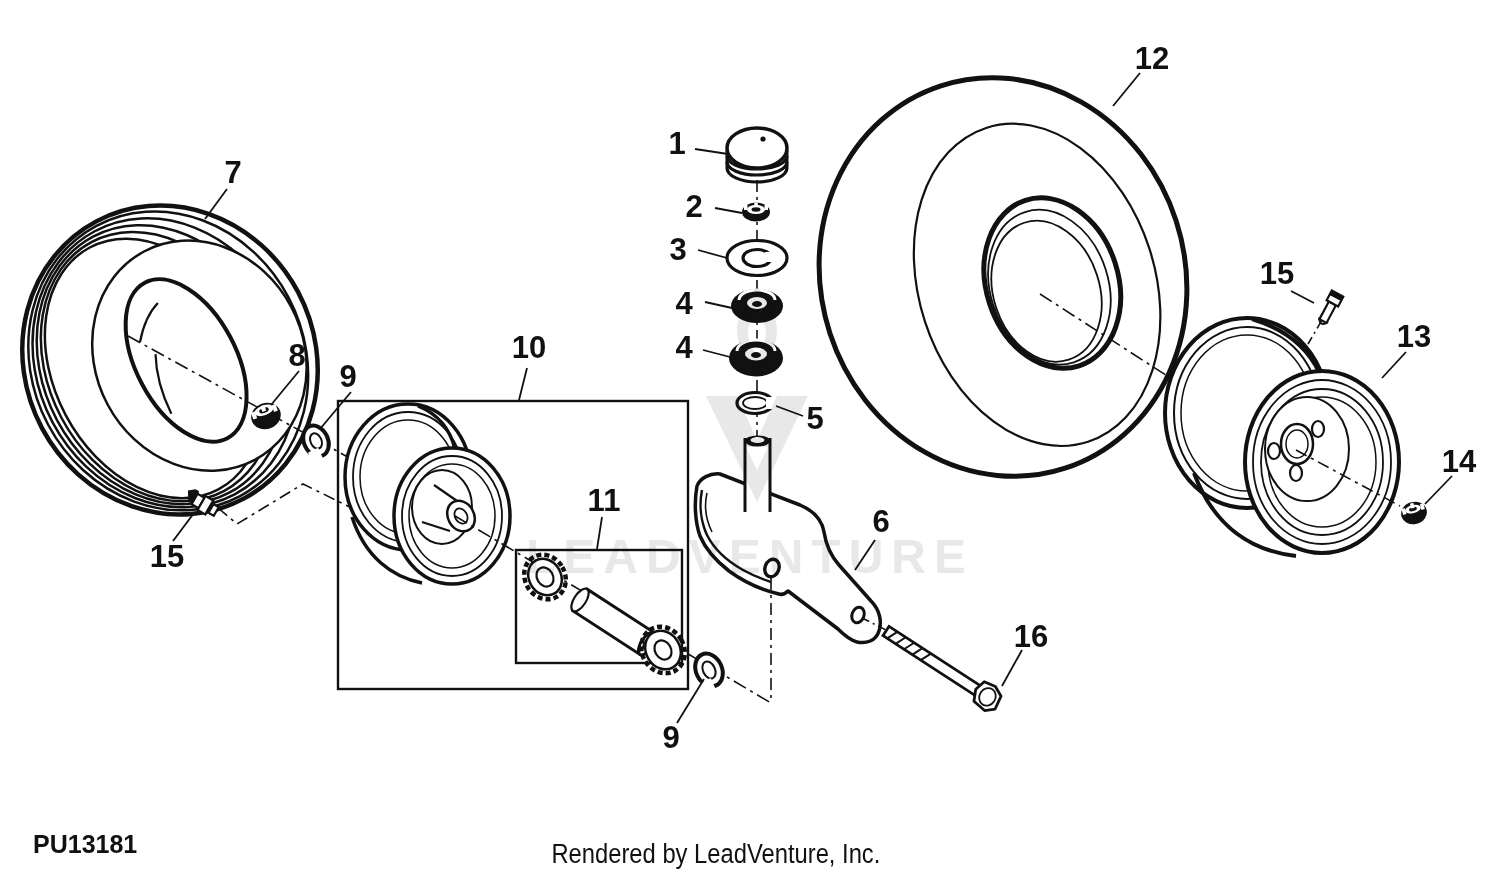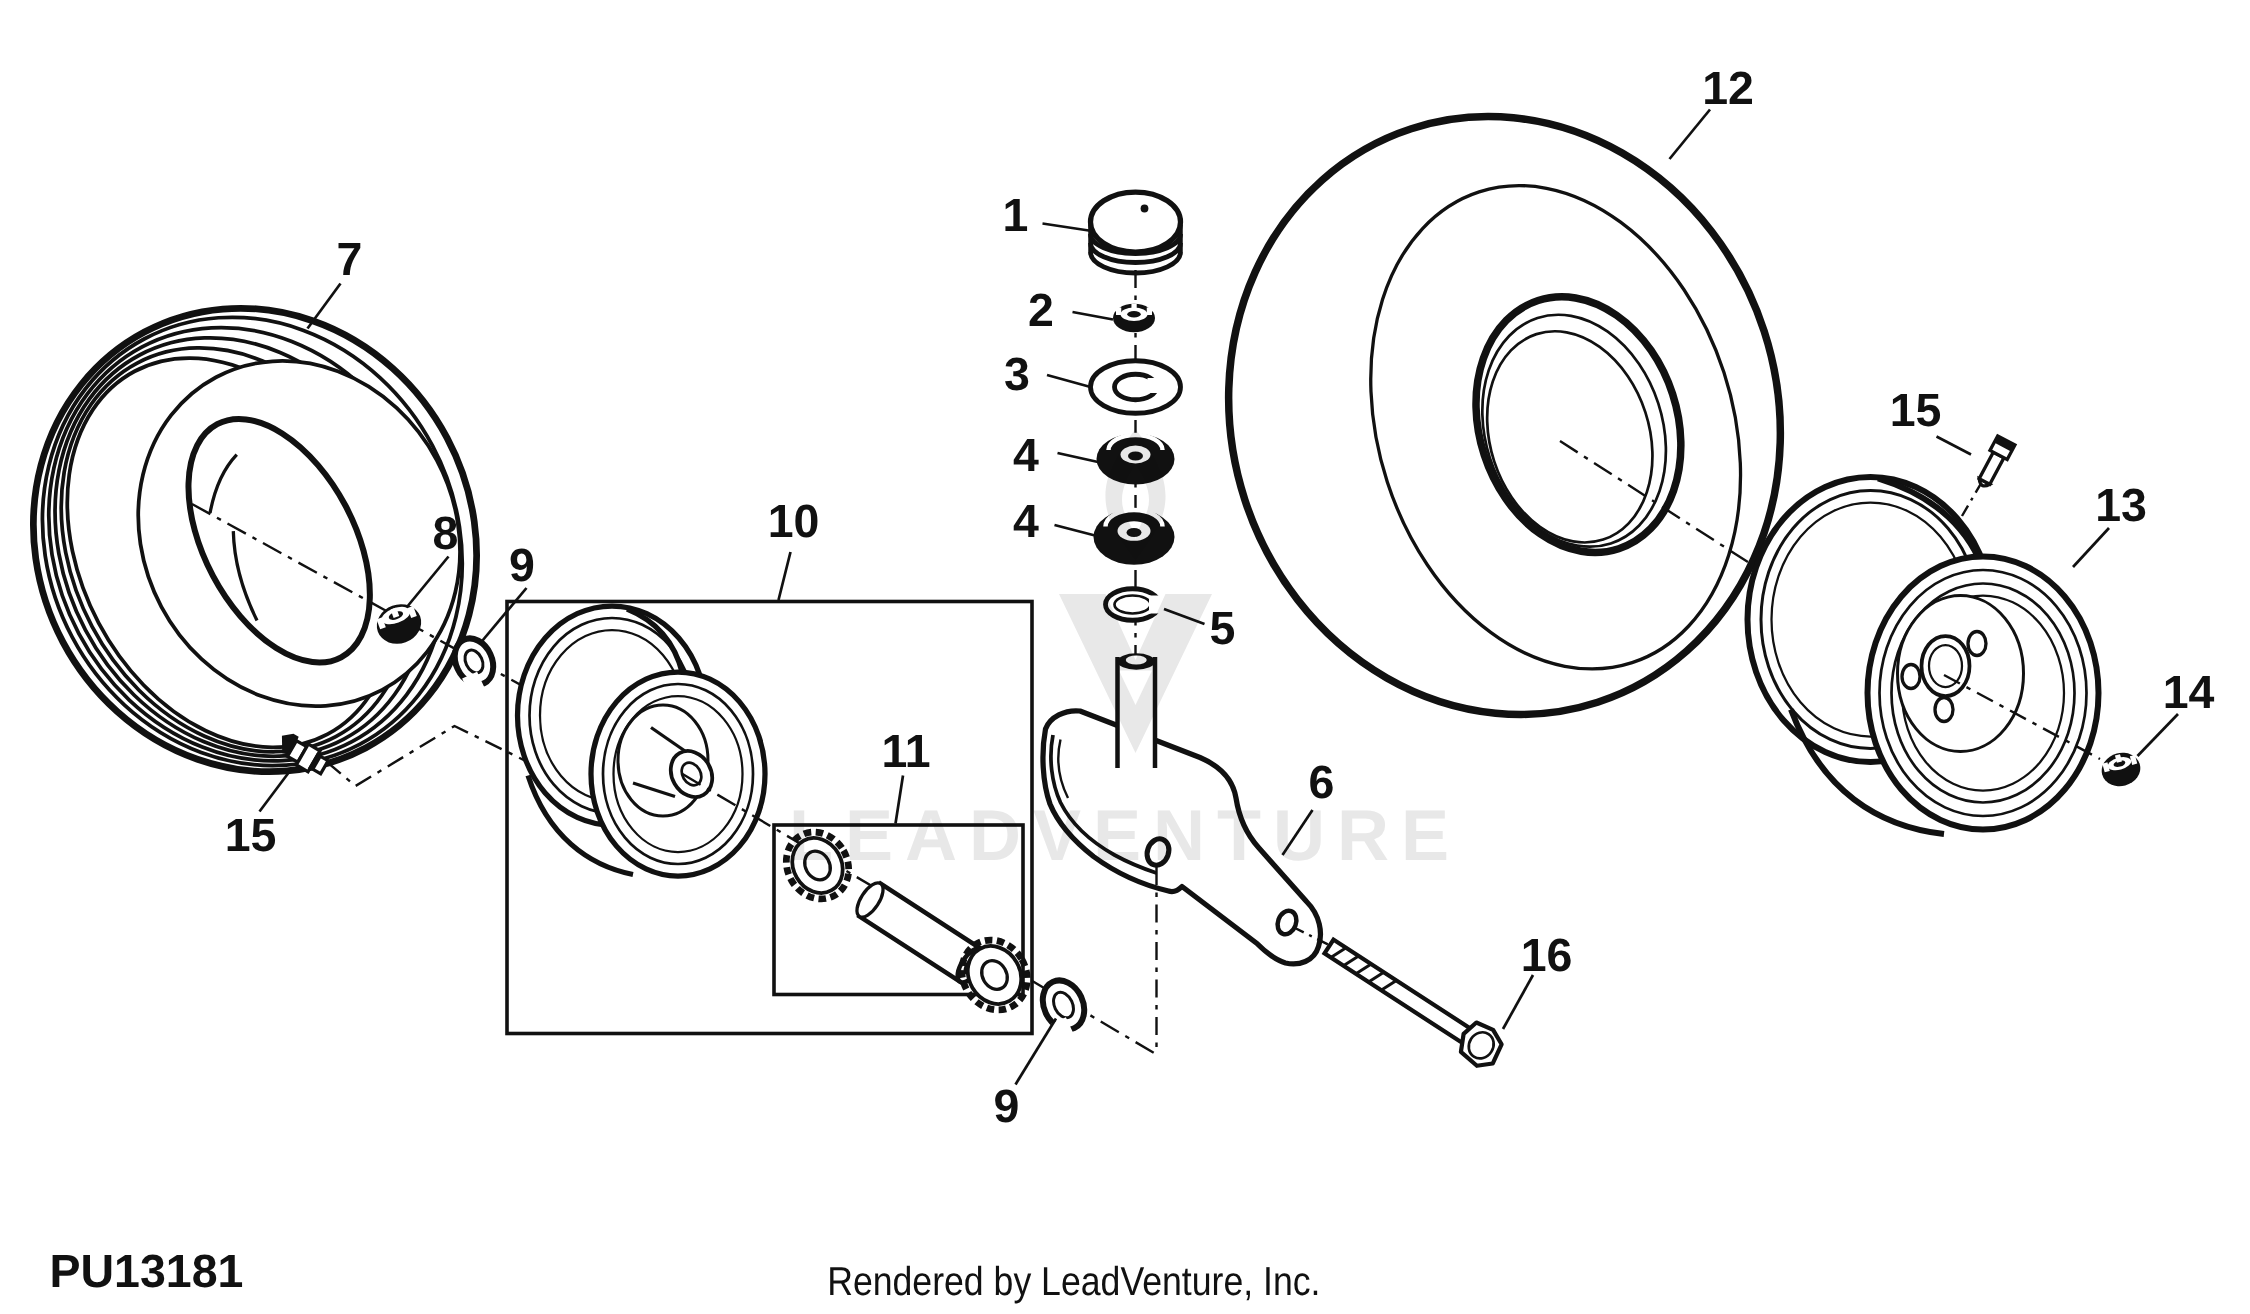--- a/index.html
+++ b/index.html
@@ -1,21 +1,21 @@
 <!DOCTYPE html>
 <html><head>
 <meta charset="utf-8">
 <style>
   html,body{margin:0;padding:0;background:#fff;}
   #stage{position:relative;width:1500px;height:876px;background:#fff;overflow:hidden;
          font-family:"Liberation Sans",sans-serif;}
   #art{position:absolute;left:0;top:0;}
   .callout{font-family:"Liberation Sans",sans-serif;font-weight:bold;font-size:31px;fill:#111;}
   .wmtext{font-family:"Liberation Sans",sans-serif;font-weight:bold;font-size:48px;letter-spacing:8px;}
-  #doc-code{position:absolute;left:33px;top:830px;font-size:31px;font-weight:bold;color:#111;}
+  #doc-code{position:absolute;left:33px;top:830px;font-size:25px;font-weight:bold;color:#111;}
   #footer-line{position:absolute;left:0;top:839px;width:1432px;text-align:center;color:#111;}
   #footer-line span{display:inline-block;font-size:27px;transform:scaleX(0.88);transform-origin:center;}
   line,path,ellipse,rect,polygon{vector-effect:none;}
 </style>
 </head>
 <body>
 
 <div id="stage">
 
 <svg id="art" width="1500" height="876" viewBox="0 0 1500 876">

